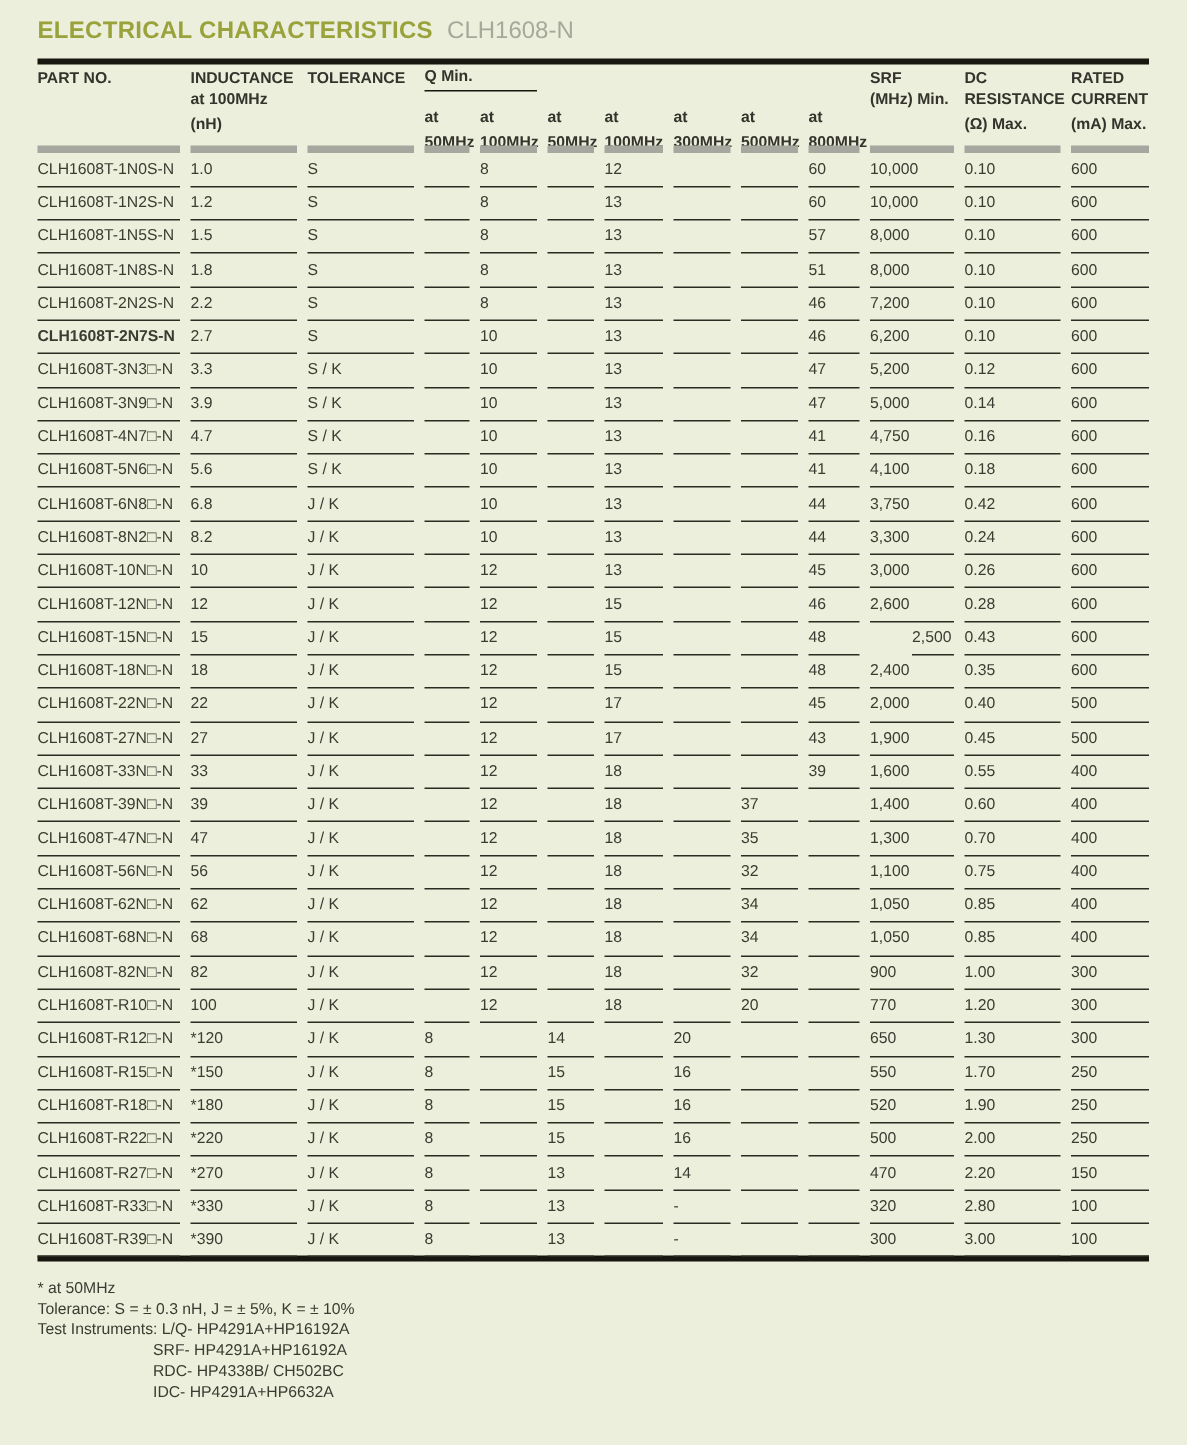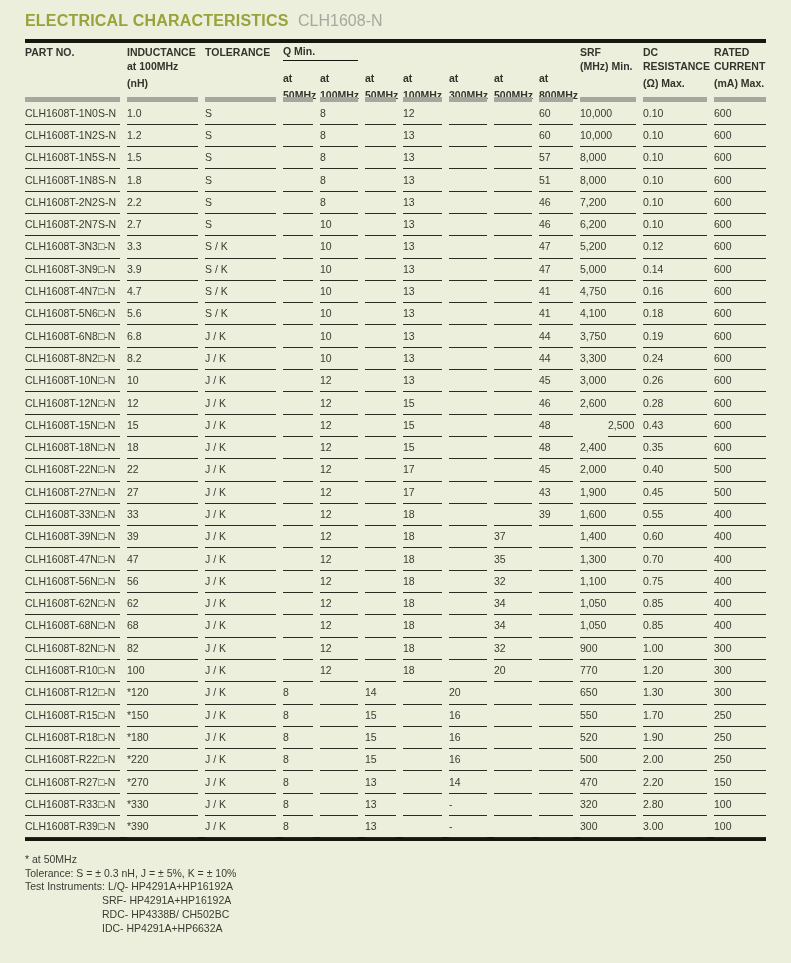--- a/index.html
+++ b/index.html
@@ -178,21 +178,21 @@
           <div class="cell" style="grid-column: 6;"></div>
           <div class="cell" style="grid-column: 7;">13</div>
           <div class="cell" style="grid-column: 8;"></div>
           <div class="cell" style="grid-column: 9;"></div>
           <div class="cell" style="grid-column: 10;">46</div>
           <div class="cell" style="grid-column: 11;">7,200</div>
           <div class="cell" style="grid-column: 12;">0.10</div>
           <div class="cell" style="grid-column: 13;">600</div>
         </div>
         <div class="grid-row body-row">
-          <div class="cell" style="grid-column: 1;">CLH1608T-2N7S-N</div>
+          <div class="cell" style="grid-column: 1; font-weight: bold;">CLH1608T-2N7S-N</div>
           <div class="cell" style="grid-column: 2;">2.7</div>
           <div class="cell" style="grid-column: 3;">S</div>
           <div class="cell" style="grid-column: 4;"></div>
           <div class="cell" style="grid-column: 5;">10</div>
           <div class="cell" style="grid-column: 6;"></div>
           <div class="cell" style="grid-column: 7;">13</div>
           <div class="cell" style="grid-column: 8;"></div>
           <div class="cell" style="grid-column: 9;"></div>
           <div class="cell" style="grid-column: 10;">46</div>
           <div class="cell" style="grid-column: 11;">6,200</div>
@@ -264,21 +264,21 @@
           <div class="cell" style="grid-column: 2;">6.8</div>
           <div class="cell" style="grid-column: 3;">J / K</div>
           <div class="cell" style="grid-column: 4;"></div>
           <div class="cell" style="grid-column: 5;">10</div>
           <div class="cell" style="grid-column: 6;"></div>
           <div class="cell" style="grid-column: 7;">13</div>
           <div class="cell" style="grid-column: 8;"></div>
           <div class="cell" style="grid-column: 9;"></div>
           <div class="cell" style="grid-column: 10;">44</div>
           <div class="cell" style="grid-column: 11;">3,750</div>
-          <div class="cell" style="grid-column: 12;">0.19</div>
+          <div class="cell" style="grid-column: 12;">0.42</div>
           <div class="cell" style="grid-column: 13;">600</div>
         </div>
         <div class="grid-row body-row">
           <div class="cell" style="grid-column: 1;">CLH1608T-8N2□-N</div>
           <div class="cell" style="grid-column: 2;">8.2</div>
           <div class="cell" style="grid-column: 3;">J / K</div>
           <div class="cell" style="grid-column: 4;"></div>
           <div class="cell" style="grid-column: 5;">10</div>
           <div class="cell" style="grid-column: 6;"></div>
           <div class="cell" style="grid-column: 7;">13</div>

